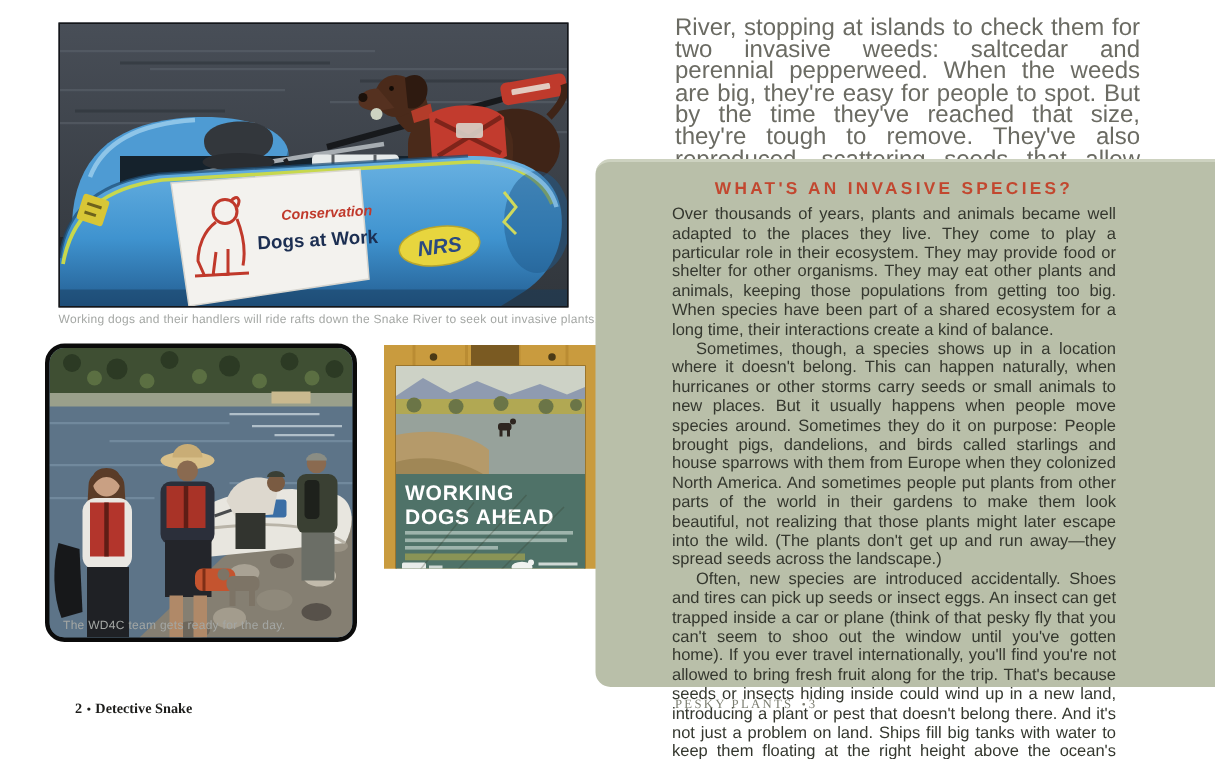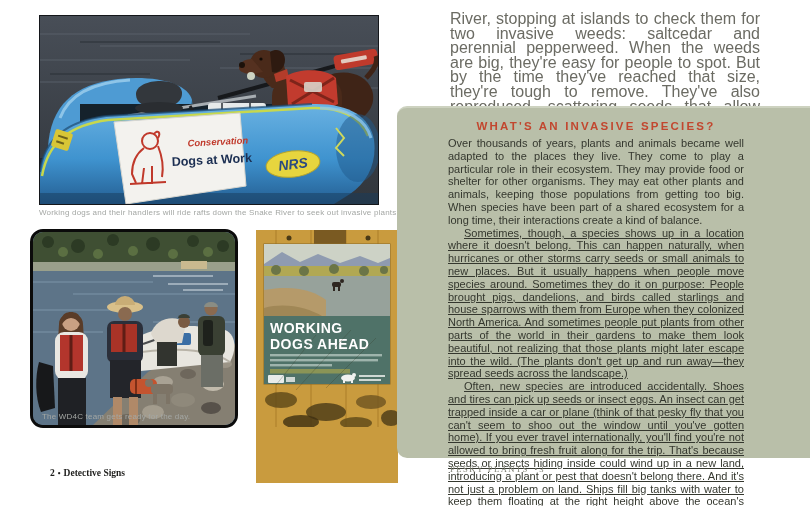--- a/index.html
+++ b/index.html
@@ -18,21 +18,21 @@
   }
   .caption-main{left:39px;top:208px;}
   .caption-team{left:42px;top:412px;}
   .caption-sign{left:256px;top:436px;white-space:normal;width:130px;}
   .photo-team{
     position:absolute;left:30px;top:229px;width:208px;height:199px;
     border-radius:13px;border:3px solid #0b0b0b;box-sizing:border-box;
     overflow:hidden;background:#5d7488;
   }
   .photo-sign{
-    position:absolute;left:256px;top:230px;width:142px;height:253px;
+    position:absolute;left:256px;top:230px;width:142px;height:149px;
     overflow:hidden;background:#c99b3e;
   }
   .footer-left{
     position:absolute;left:50px;top:468px;
     font-family:"Liberation Serif",serif;font-weight:bold;font-size:9.5px;color:#1d1d1b;
   }
   .footer-left .sep{margin:0 3px;font-size:8px;}
   
   .intro{
     position:absolute;left:450px;top:12px;width:310px;
@@ -45,21 +45,21 @@
     border-top:2px solid #cdd2c0;
     padding:6px 66px 0 51px;
   }
   .sidebar-title{
     margin:6px 0 5px 0;text-align:center;color:#c2472f;
     font-size:11.5px;font-weight:bold;letter-spacing:2.2px;
   }
   .sidebar-box p{
     margin:0;font-size:11px;line-height:12.8px;color:#34372e;text-align:justify;
   }
-  .sidebar-box p.indent{text-indent:16px;text-decoration:underline;}
+  .sidebar-box p.indent{text-indent:16px;}
   .footer-right{
     position:absolute;left:450px;top:464px;width:310px;
     font-family:"Liberation Serif",serif;font-size:8.5px;letter-spacing:1.5px;color:#7c7e71;
   }
   .footer-right .sep{letter-spacing:0;margin:0 2px;font-size:7.5px;}
   svg{display:block;}
 </style>
 </head>
 <body>
 
@@ -337,21 +337,21 @@
         <ellipse cx="100" cy="193" rx="16" ry="6" fill="#5d4718" opacity="0.8"></ellipse>
         <ellipse cx="135" cy="188" rx="10" ry="8" fill="#4a3a16" opacity="0.8"></ellipse>
       </g>
       <g stroke="#2e3320" stroke-width="1" opacity="0.25">
         <path d="M20,155 L60,105 M40,160 L95,100 M70,158 L120,108" fill="none"></path>
       </g>
     </svg>
   </div>
 
   <div class="footer-left">
-    <span>2</span><span class="sep">•</span><span>Detective Signs</span>
+    <span>2</span><span class="sep">•</span><span>Detective Snake</span>
   </div>
 
   <p class="intro">River, stopping at islands to check them for two invasive weeds: saltcedar and perennial pepperweed. When the weeds are big, they're easy for people to spot. But by the time they've reached that size, they're tough to remove. They've also reproduced, scattering seeds that allow young plants to spread far and wide. The goal is to prevent this from happening, and that's where the dogs come in.</p>
 
   <div class="sidebar-box">
     <h2 class="sidebar-title">WHAT'S AN INVASIVE SPECIES?</h2>
     <p>Over thousands of years, plants and animals became well adapted to the places they live. They come to play a particular role in their ecosystem. They may provide food or shelter for other organisms. They may eat other plants and animals, keeping those populations from getting too big. When species have been part of a shared ecosystem for a long time, their interactions create a kind of balance.</p>
     <p class="indent">Sometimes, though, a species shows up in a location where it doesn't belong. This can happen naturally, when hurricanes or other storms carry seeds or small animals to new places. But it usually happens when people move species around. Sometimes they do it on purpose: People brought pigs, dandelions, and birds called starlings and house sparrows with them from Europe when they colonized North America. And sometimes people put plants from other parts of the world in their gardens to make them look beautiful, not realizing that those plants might later escape into the wild. (The plants don't get up and run away—they spread seeds across the landscape.)</p>
     <p class="indent">Often, new species are introduced accidentally. Shoes and tires can pick up seeds or insect eggs. An insect can get trapped inside a car or plane (think of that pesky fly that you can't seem to shoo out the window until you've gotten home). If you ever travel internationally, you'll find you're not allowed to bring fresh fruit along for the trip. That's because seeds or insects hiding inside could wind up in a new land, introducing a plant or pest that doesn't belong there. And it's not just a problem on land. Ships fill big tanks with water to keep them floating at the right height above the ocean's surface. When they take on a heavy load, they release that water—and any animals that went along for the ride.</p>
   </div>

